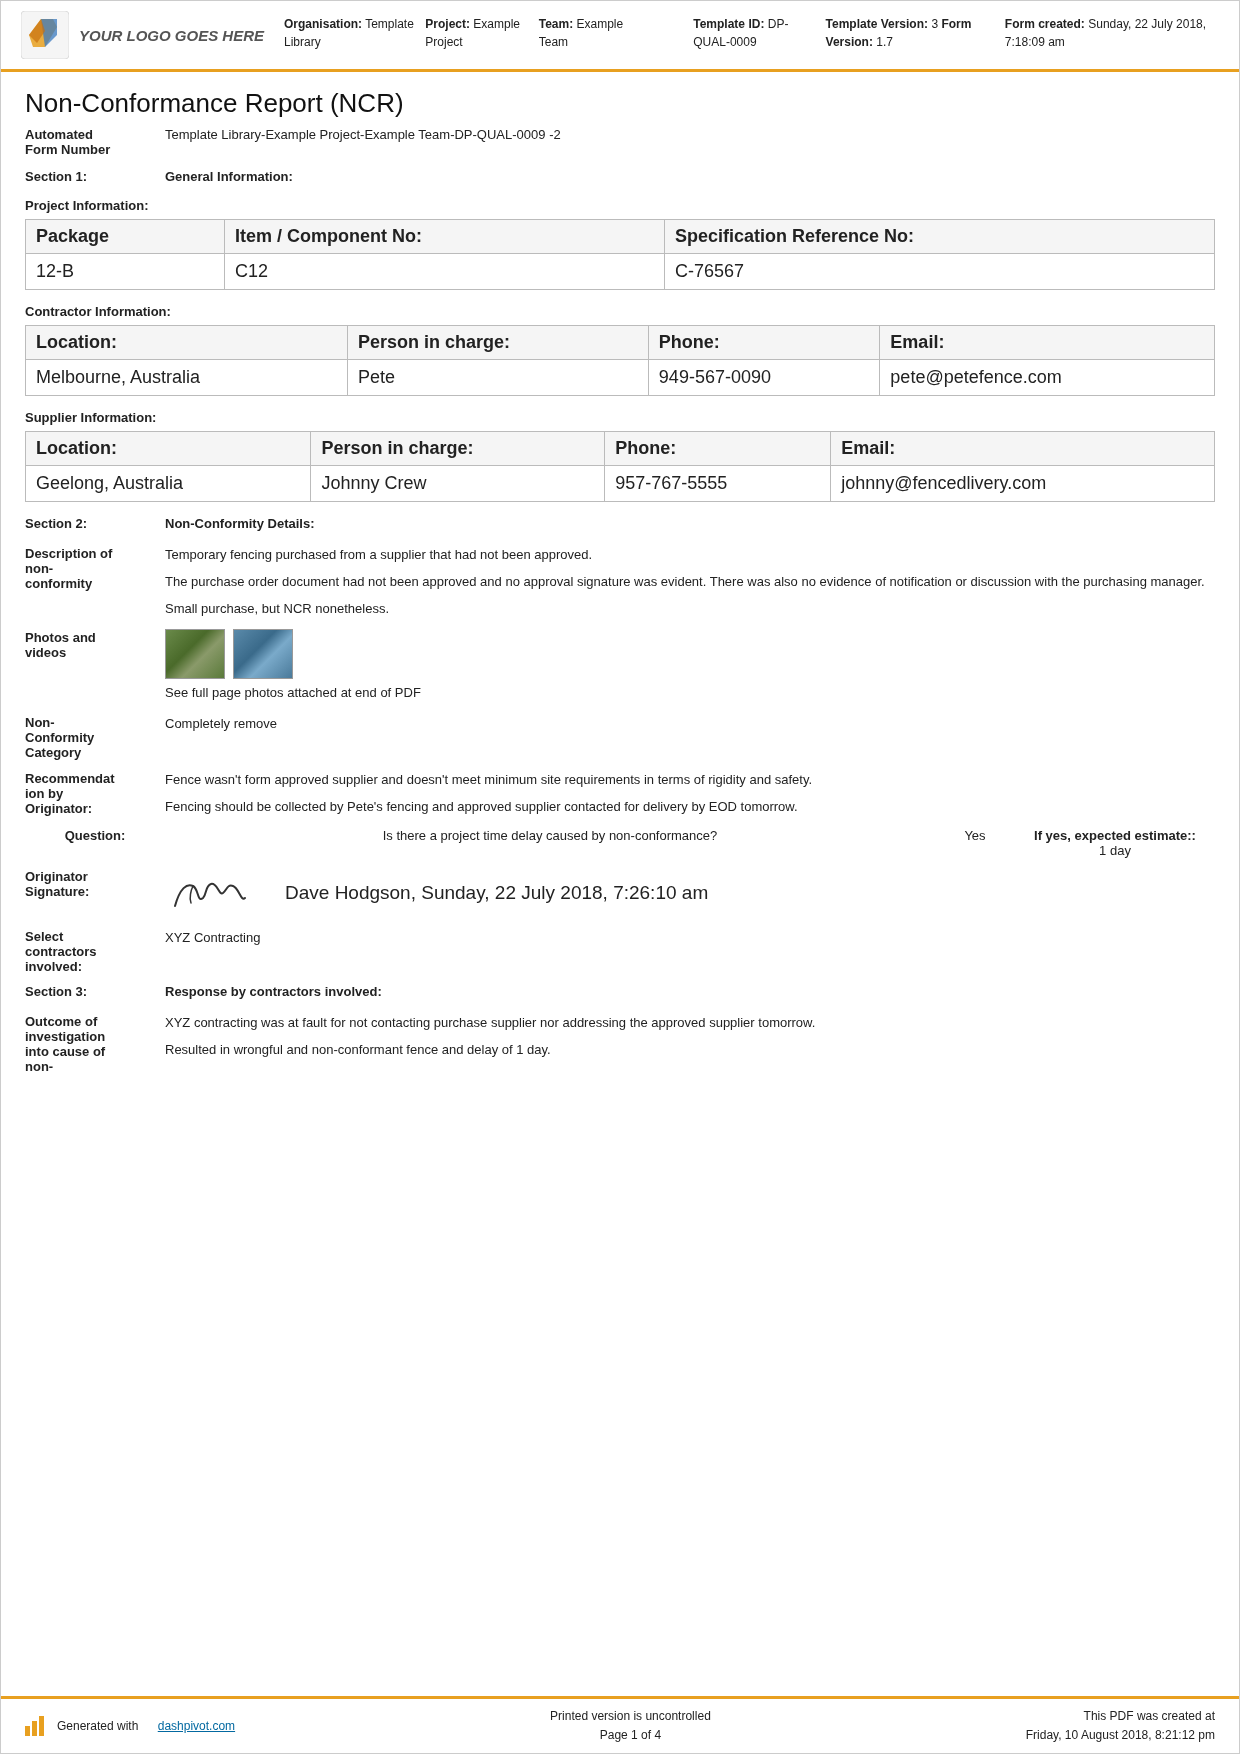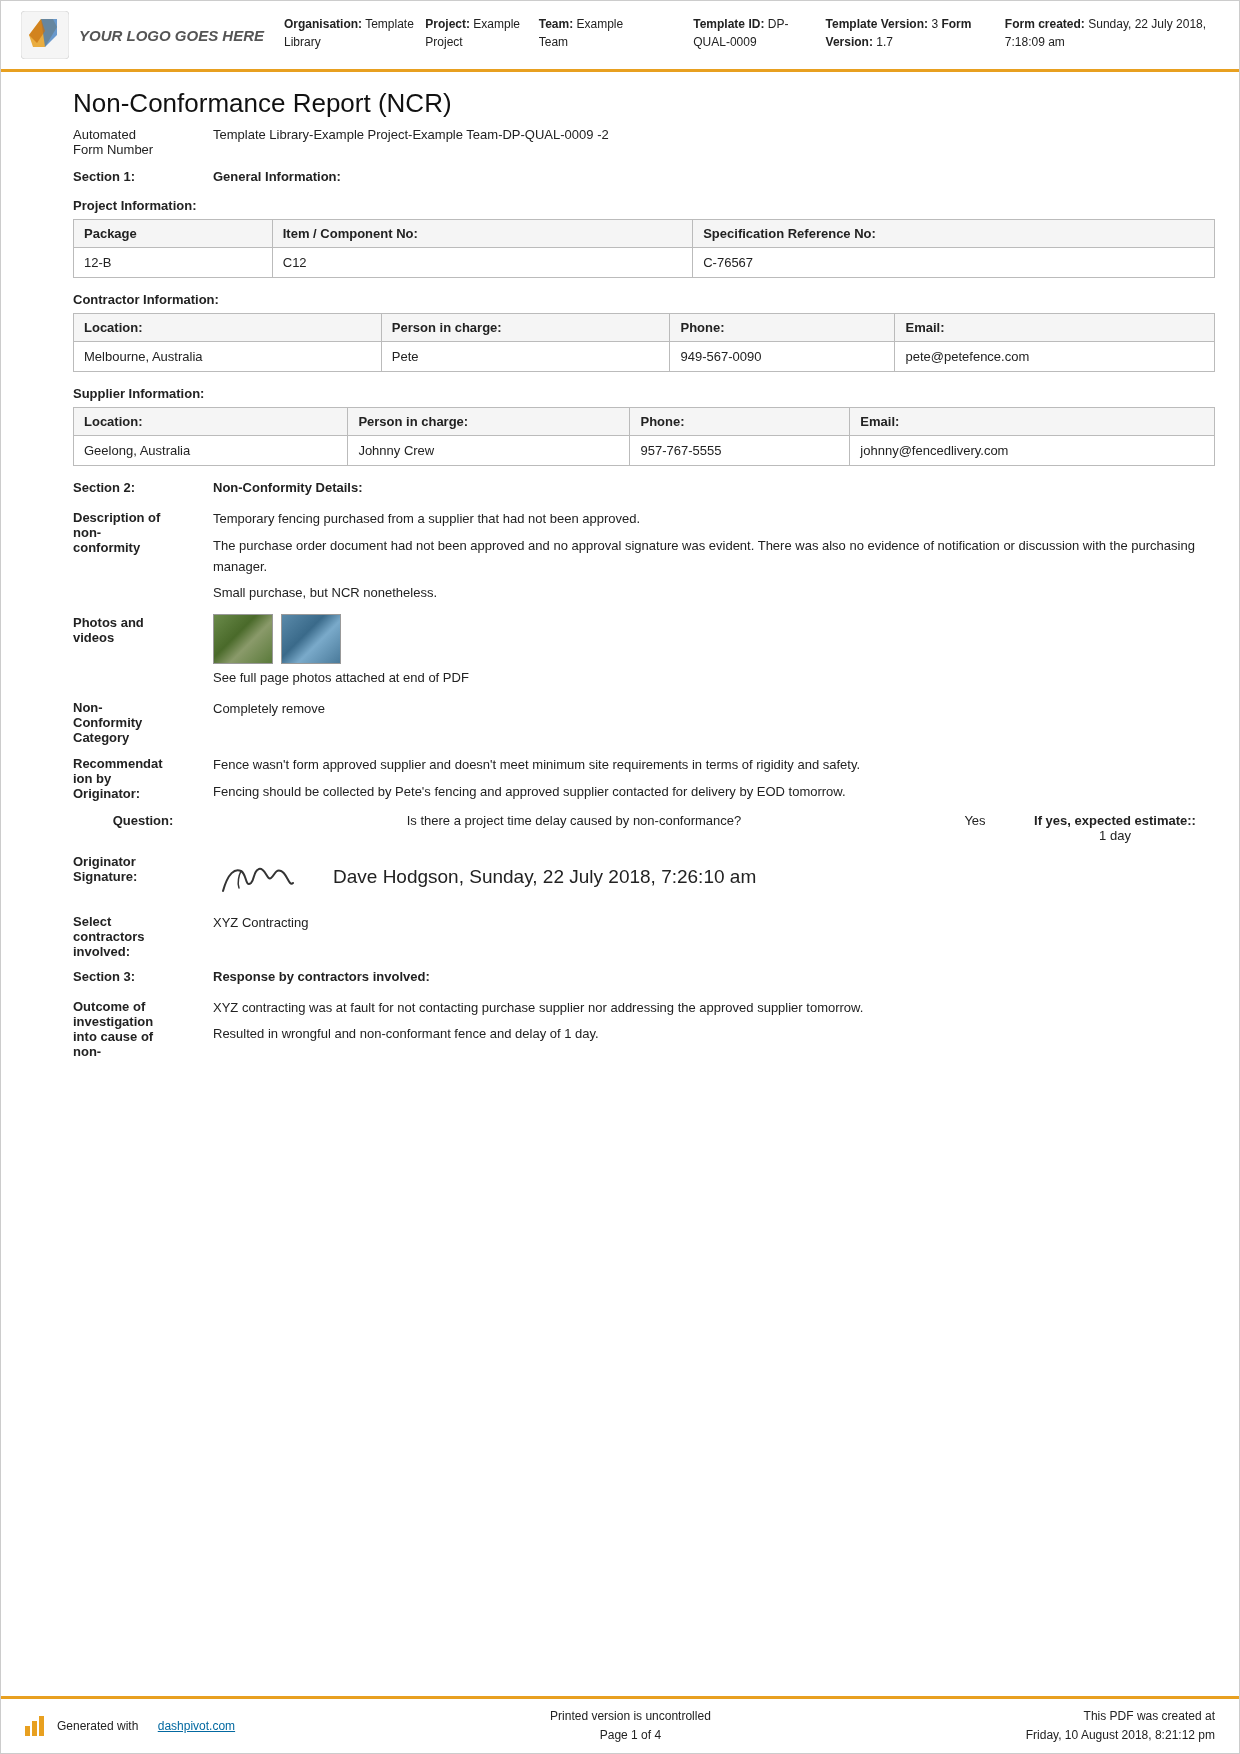--- a/index.html
+++ b/index.html
@@ -55,36 +55,35 @@
       flex-direction: row;
       gap: 4px;
       font-size: 12px;
     }
     .header-meta-col span { line-height: 1.5; }
     .header-meta-col .label { font-weight: bold; }
     
     .content {
       flex: 1;
       padding: 16px 24px;
-      margin-left: 48px;
     }
     .report-title {
       font-size: 26px;
       font-weight: normal;
       margin-bottom: 8px;
       color: #111;
     }
     .form-number-row {
       display: flex;
       gap: 0;
       margin-bottom: 12px;
       align-items: flex-start;
     }
     .form-number-label {
-      font-weight: normal;
+      font-weight: bold;
       min-width: 140px;
       font-size: 13px;
     }
     .form-number-value {
       font-size: 13px;
     }
     .section-header-row {
       display: flex;
       gap: 0;
       margin-bottom: 14px;
@@ -102,21 +101,21 @@
     .sub-section-title {
       font-weight: bold;
       font-size: 13px;
       margin-bottom: 6px;
       margin-top: 10px;
     }
     table {
       width: 100%;
       border-collapse: collapse;
       margin-bottom: 14px;
-      font-size: 13px;
+      font-size: 18px;
     }
     table th {
       background: #f5f5f5;
       border: 1px solid #bbb;
       padding: 6px 10px;
       font-weight: bold;
       text-align: left;
     }
     table td {
       border: 1px solid #bbb;

